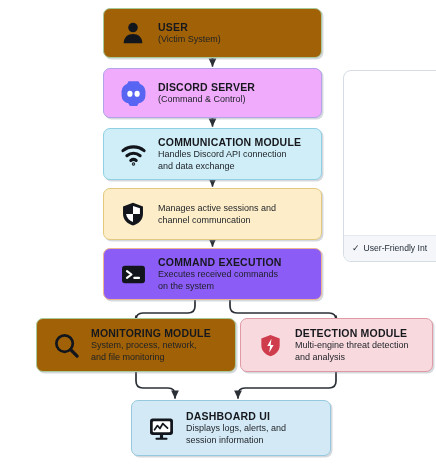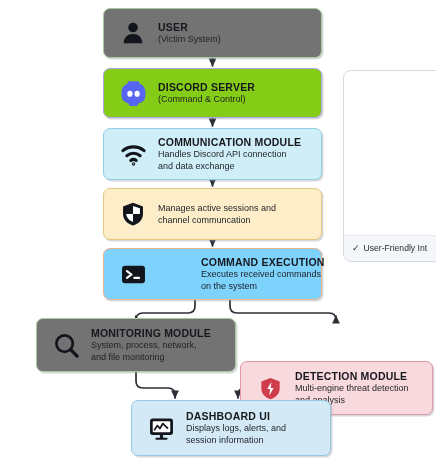--- a/index.html
+++ b/index.html
@@ -59,26 +59,26 @@
   }
   .sub {
     font-size: 9px;
     color: #1d2026;
     line-height: 11.5px;
     margin-top: 1px;
   }
   .sub span { display: block; white-space: nowrap; }
 
   
-  .green  { background: #737373; border: 1.3px solid #a8c99a; }
-  .purple { background: #84cc16; border: 1.3px solid #b0a3e8; }
+  .green  { background: #a16207; border: 1.3px solid #a8c99a; }
+  .purple { background: #f0abfc; border: 1.3px solid #b0a3e8; }
   .blue   { background: #cfeef7; border: 1.3px solid #8fd0e4; }
   .cream  { background: #fdeec9; border: 1.3px solid #e3c87e; }
-  .peach  { background: #7dd3fc; border: 1.3px solid #edb492; gap: 43px; }
-  .pink   { background: #f8d9de; border: 1.3px solid #e09aa6; margin-top: 43px; }
+  .peach  { background: #8b5cf6; border: 1.3px solid #edb492; }
+  .pink   { background: #f8d9de; border: 1.3px solid #e09aa6; }
   .blue2  { background: #d3eaf6; border: 1.3px solid #96c9e0; }
 
   
   #n-user   { left:103px; top:8px;   width:219px; height:50px; }
   #n-disc   { left:103px; top:68px;  width:219px; height:50px; }
   #n-comm   { left:103px; top:128px; width:219px; height:52px; }
   #n-sess   { left:103px; top:188px; width:219px; height:52px; }
   #n-cmd    { left:103px; top:248px; width:219px; height:52px; }
   #n-mon    { left:36px;  top:318px; width:200px; height:54px; }
   #n-det    { left:240px; top:318px; width:193px; height:54px; }

